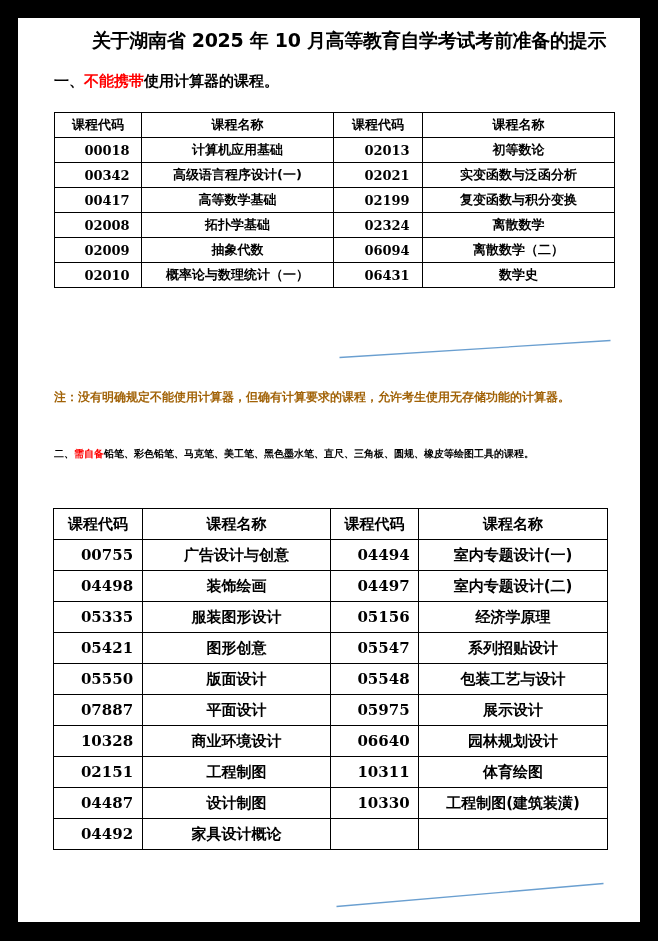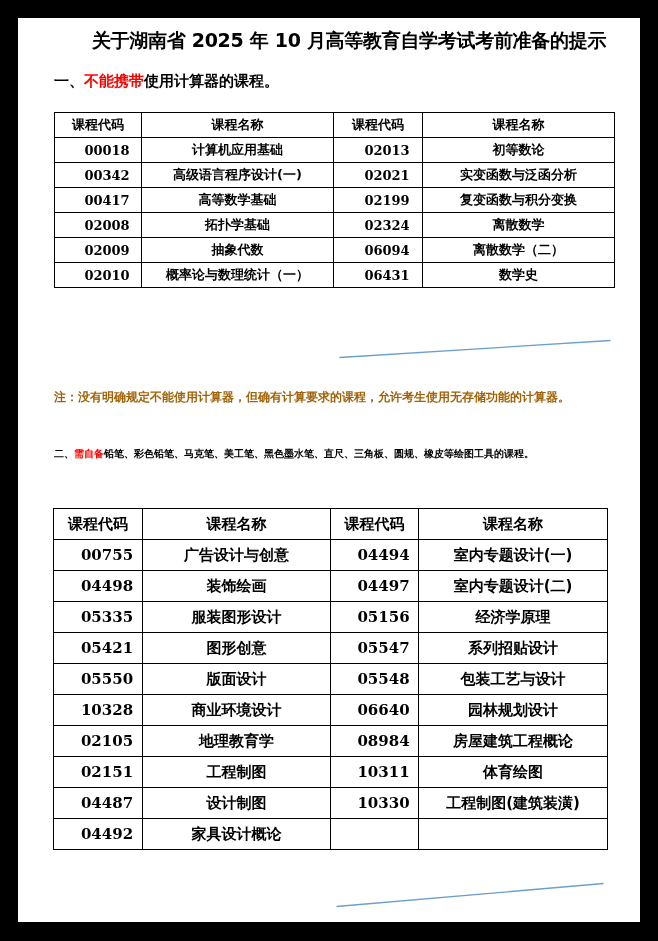--- a/index.html
+++ b/index.html
@@ -153,30 +153,30 @@
           <td class="code">05547</td>
           <td>系列招贴设计</td>
         </tr>
         <tr>
           <td class="code">05550</td>
           <td>版面设计</td>
           <td class="code">05548</td>
           <td>包装工艺与设计</td>
         </tr>
         <tr>
+          <td class="code">07887</td>
+          <td>平面设计</td>
+          <td class="code">05975</td>
+          <td>展示设计</td>
+        </tr>
+        <tr>
           <td class="code">10328</td>
           <td>商业环境设计</td>
           <td class="code">06640</td>
           <td>园林规划设计</td>
-        </tr>
-        <tr>
-          <td class="code">02105</td>
-          <td>地理教育学</td>
-          <td class="code">08984</td>
-          <td>房屋建筑工程概论</td>
         </tr>
         <tr>
           <td class="code">02151</td>
           <td>工程制图</td>
           <td class="code">10311</td>
           <td>体育绘图</td>
         </tr>
         <tr>
           <td class="code">04487</td>
           <td>设计制图</td>

